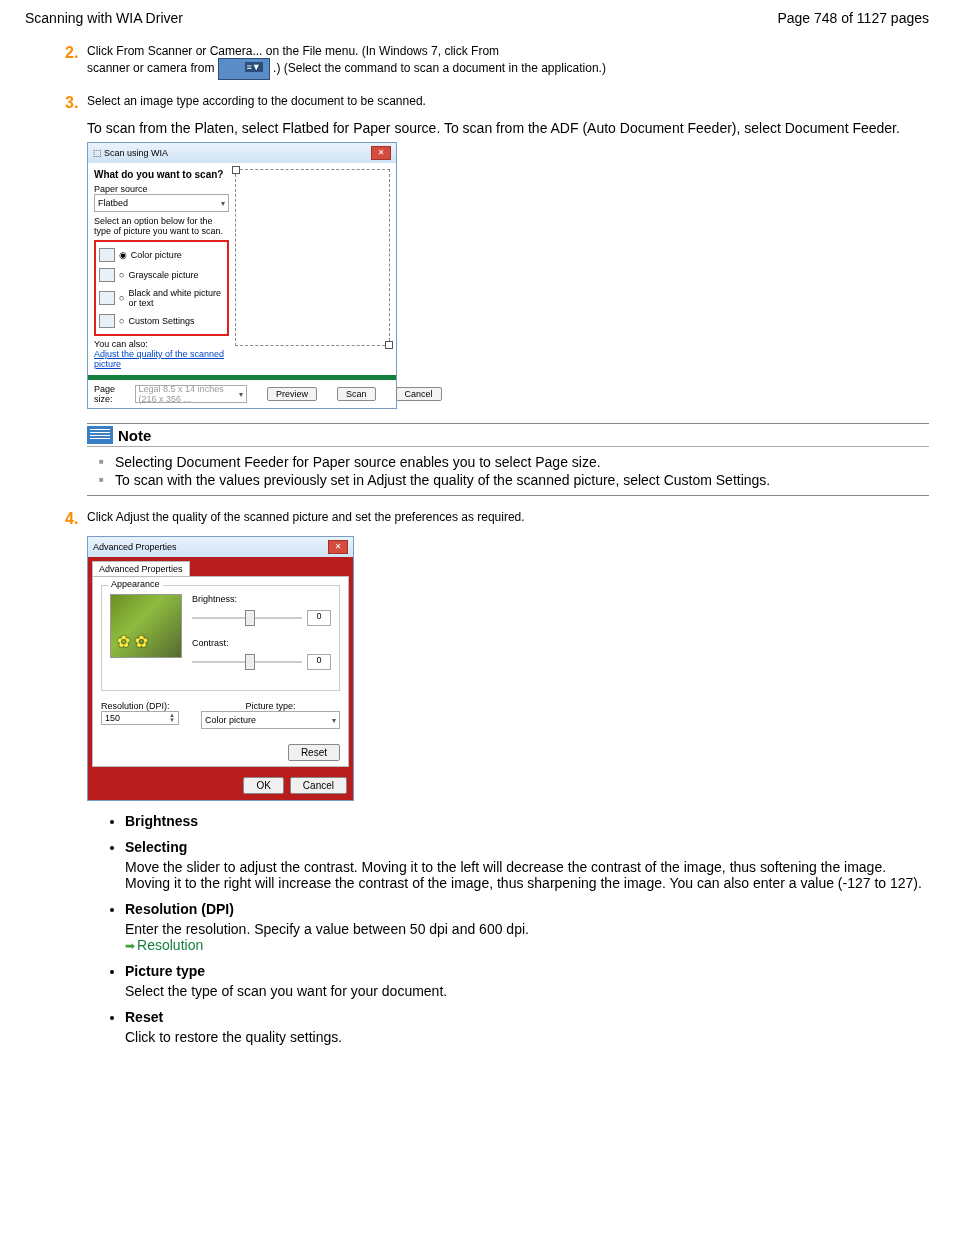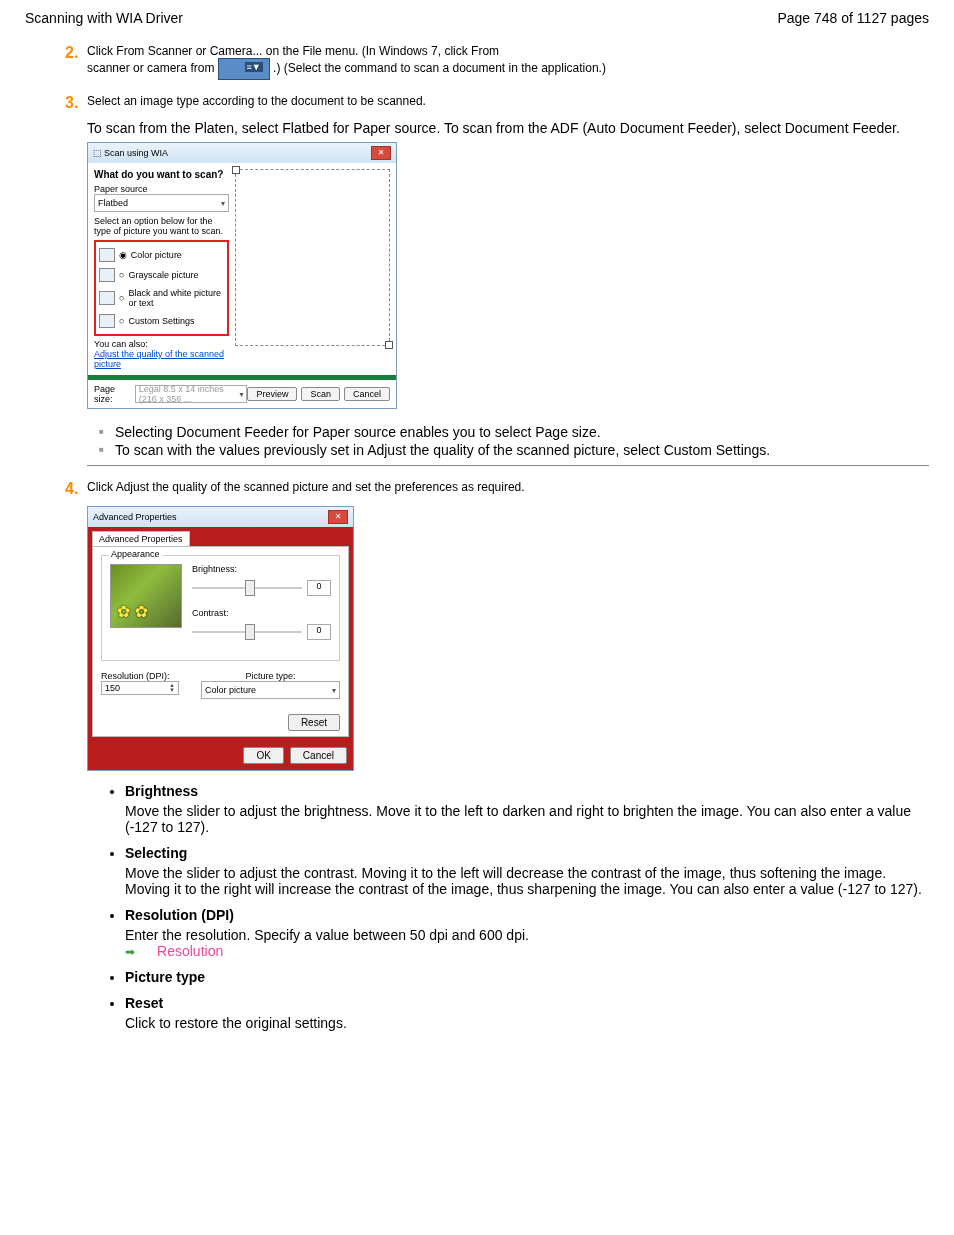--- a/index.html
+++ b/index.html
@@ -222,21 +222,21 @@
   .spin-btns { display: flex; flex-direction: column; line-height: 5px; font-size: 6px; color: #555; }
   .adv-foot { padding: 6px; display: flex; justify-content: flex-end; gap: 6px; }
   .btn { border: 1px solid #888; border-radius: 2px; padding: 2px 12px; background: #f0f0f0; font-size: 10px; }
 
   
   .desc-ul { margin: 12px 0 0 80px; padding-left: 20px; }
   .desc-ul li { font-size: 14px; margin-bottom: 10px; }
   .desc-ul li b { font-size: 14px; }
   .desc-ul li .d { margin-top: 4px; font-weight: normal; }
   .green-arrow { color: #3a9e3a; font-size: 12px; margin-right: 2px; }
-  .linkg { color: #ec4899; margin-left: 20px; }
+  .linkg { color: #15803d; }
 </style>
 </head>
 <body>
 
 <div class="header-row">
   <div>Scanning with WIA Driver</div>
   <div>Page 748 of 1127 pages</div>
 </div>
 
 <div class="step">
@@ -297,29 +297,33 @@
       <div class="preview-box"></div>
     </div>
   </div>
   <div class="dlg-foot">
     <div style="display:flex;align-items:center;gap:4px;">
       <span>Page size:</span>
       <div class="combo" style="width:120px;color:#999;">
           <span>Legal 8.5 x 14 inches (216 x 356 ...</span>
         </div>
     </div>
-    <div style="display:flex;gap:4px;">
+    <div style="display:flex;gap:20px;margin-left:20px;">
       <div class="btn9">Preview</div>
       <div class="btn9">Scan</div>
       <div class="btn9">Cancel</div>
     </div>
   </div>
 </div>
 
 <div class="note-block">
+  <div class="note-head">
+    <div class="note-ico"></div>
+    <span>Note</span>
+  </div>
   <ul class="note-ul">
     <li>Selecting Document Feeder for Paper source enables you to select Page size.</li>
     <li>To scan with the values previously set in Adjust the quality of the scanned picture, select Custom Settings.</li>
   </ul>
   <div class="note-rule"></div>
 </div>
 
 <div class="step">
   <div class="step-num">4.</div>
   <div class="step-text">Click Adjust the quality of the scanned picture and set the preferences as required.</div>
@@ -374,31 +378,31 @@
   </div>
   <div class="adv-foot">
     <span class="btn">OK</span>
     <span class="btn">Cancel</span>
   </div>
 </div>
 
 <ul class="desc-ul">
   <li>
     <b>Brightness</b>
-    <div class="d">Move the slider to adjust the brightness. Move it to the left to darken and right to brighten the image. You can also enter a value (-127 to 127).</div>
   </li>
   <li>
     <b>Selecting</b>
     <div class="d">Move the slider to adjust the contrast. Moving it to the left will decrease the contrast of the image, thus softening the image. Moving it to the right will increase the contrast of the image, thus sharpening the image. You can also enter a value (-127 to 127).</div>
   </li>
   <li>
     <b>Resolution (DPI)</b>
     <div class="d">Enter the resolution. Specify a value between 50 dpi and 600 dpi.</div>
     <div><span class="green-arrow">➡</span><span class="linkg">Resolution</span></div>
   </li>
   <li>
     <b>Picture type</b>
+    <div class="d">Select the type of scan you want for your document.</div>
   </li>
   <li>
     <b>Reset</b>
-    <div class="d">Click to restore the original settings.</div>
+    <div class="d">Click to restore the quality settings.</div>
   </li>
 </ul>
 
 </body></html>

